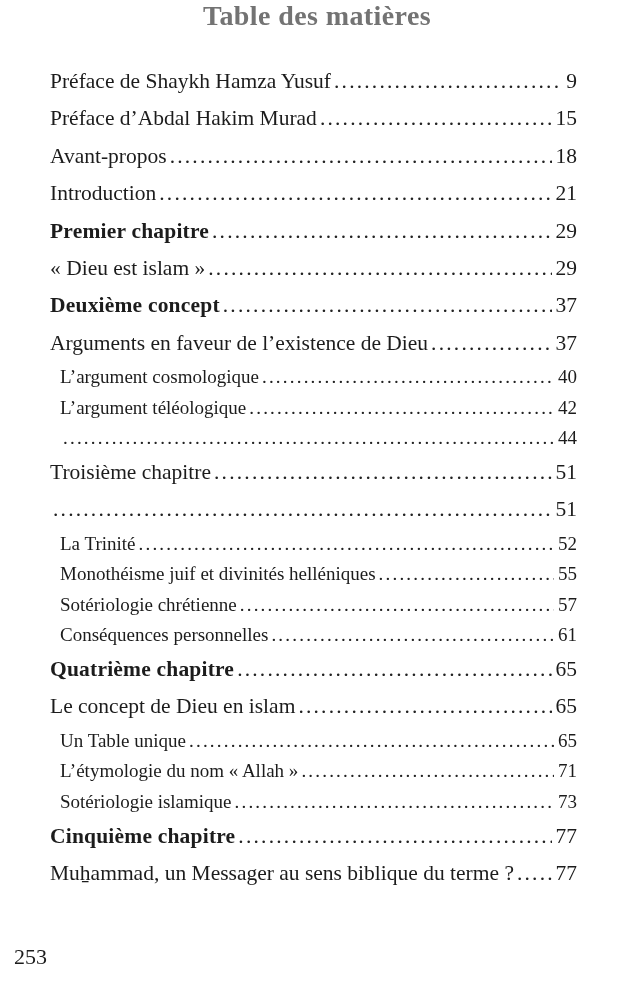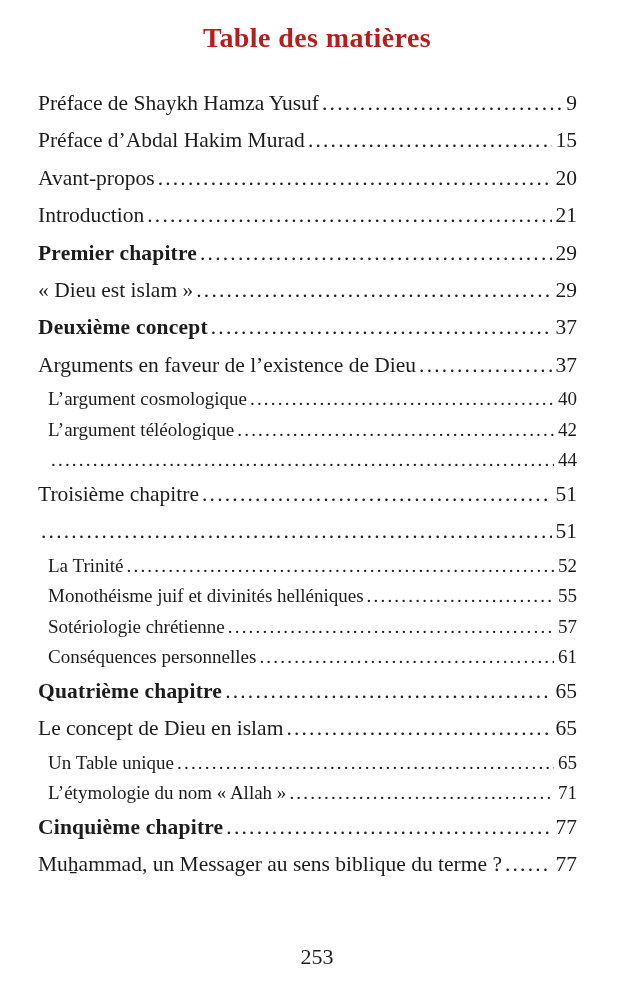--- a/index.html
+++ b/index.html
@@ -11,34 +11,34 @@
     position: relative;
     width: 620px;
     height: 1005px;
     background: #ffffff;
     overflow: hidden;
     font-family: "Liberation Serif", "DejaVu Serif", serif;
     color: #1c1c1c;
   }
   .title {
     margin: 0;
-    padding-top: 22px;
     text-align: center;
     text-indent: 14px;
     font-size: 28px;
     font-weight: 700;
     letter-spacing: 0.4px;
-    color: #b91c1c;
+    color: #737373;
   }
   .toc {
     margin: 31px 43px 0 38px;
   }
   .row {
     display: flex;
     align-items: center;
+    margin-left: 12px;
   }
   .row.lvl1 {
     height: 37.4px;
     line-height: 37.4px;
     font-size: 21.5px;
   }
   .row.lvl2 {
     height: 30.6px;
     line-height: 30.6px;
     font-size: 19px;
@@ -65,21 +65,21 @@
   }
   .num {
     white-space: nowrap;
     font-weight: 400;
   }
   .folio {
     position: absolute;
     left: 0;
     right: 0;
     top: 944px;
-    text-align: center;
+    text-align: left;
     text-indent: 14px;
     font-size: 22px;
     color: #1c1c1c;
   }
 </style>
 </head>
 <body>
 
 <div class="page">
   <h1 class="title">Table des matières</h1>
@@ -90,21 +90,21 @@
     <span class="num">9</span>
   </div>
       <div class="row lvl1">
     <span class="label">Préface d’Abdal Hakim Murad</span>
     <span class="dots"></span>
     <span class="num">15</span>
   </div>
       <div class="row lvl1">
     <span class="label">Avant-propos</span>
     <span class="dots"></span>
-    <span class="num">20</span>
+    <span class="num">18</span>
   </div>
       <div class="row lvl1">
     <span class="label">Introduction</span>
     <span class="dots"></span>
     <span class="num">21</span>
   </div>
       <div class="row lvl1 bold">
     <span class="label">Premier chapitre</span>
     <span class="dots"></span>
     <span class="num">29</span>
@@ -179,20 +179,25 @@
   </div>
       <div class="row lvl2">
     <span class="label">Un Table unique</span>
     <span class="dots"></span>
     <span class="num">65</span>
   </div>
       <div class="row lvl2">
     <span class="label">L’étymologie du nom « Allah »</span>
     <span class="dots"></span>
     <span class="num">71</span>
+  </div>
+      <div class="row lvl2">
+    <span class="label">Sotériologie islamique</span>
+    <span class="dots"></span>
+    <span class="num">73</span>
   </div>
       <div class="row lvl1 bold">
     <span class="label">Cinquième chapitre</span>
     <span class="dots"></span>
     <span class="num">77</span>
   </div>
       <div class="row lvl1">
     <span class="label">Muẖammad, un Messager au sens biblique du terme ?</span>
     <span class="dots"></span>
     <span class="num">77</span>

